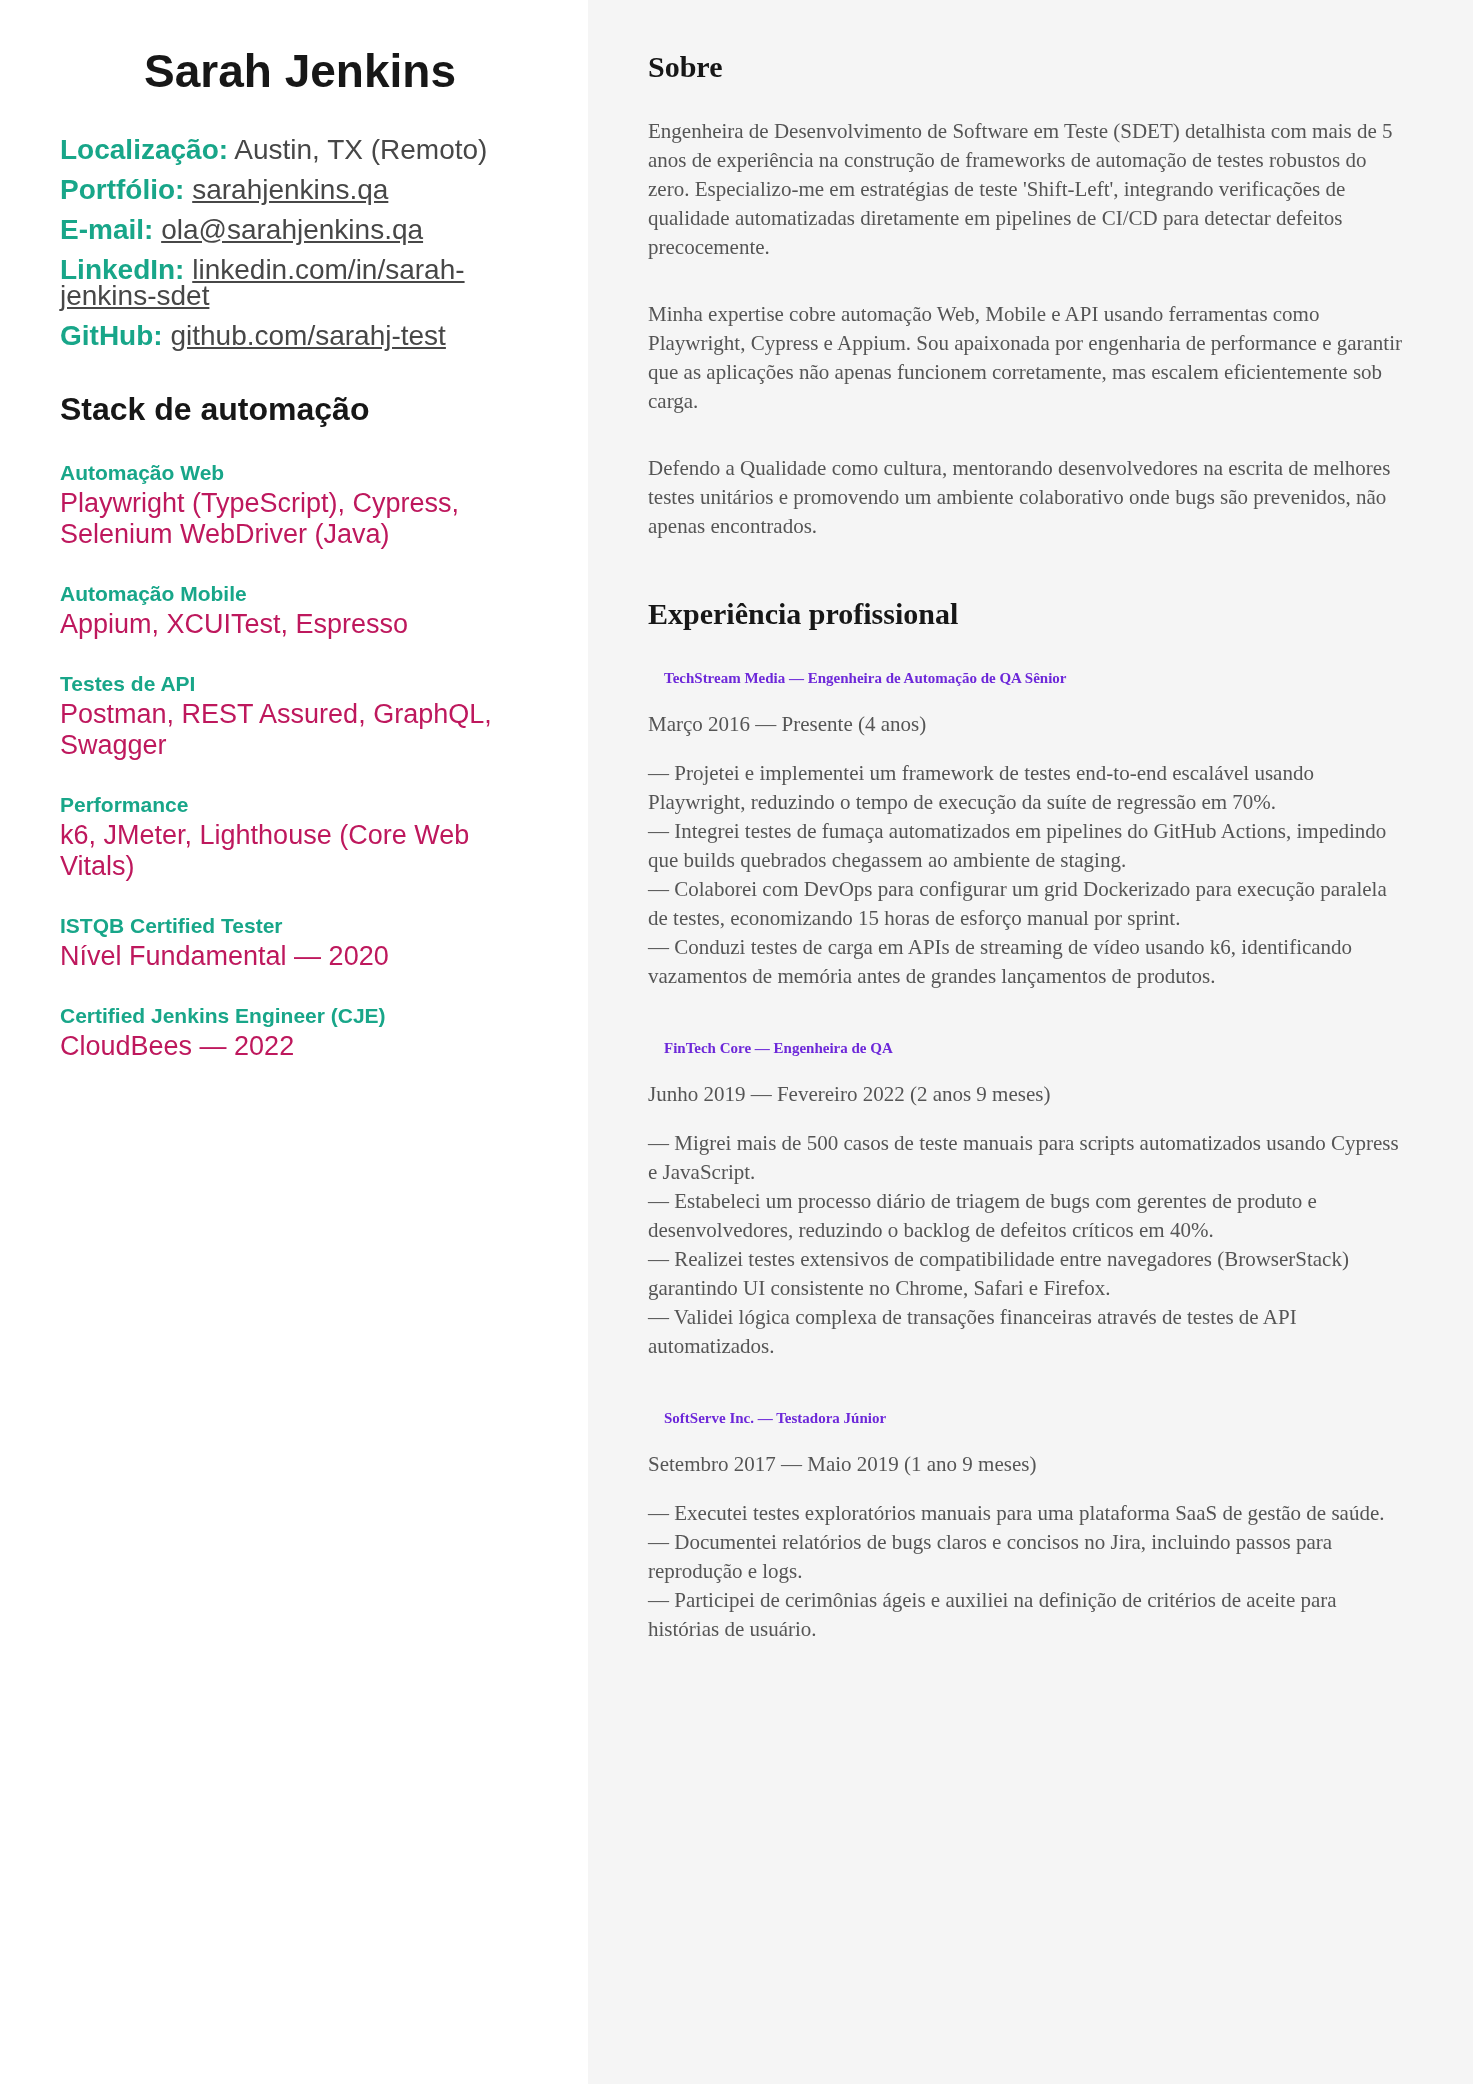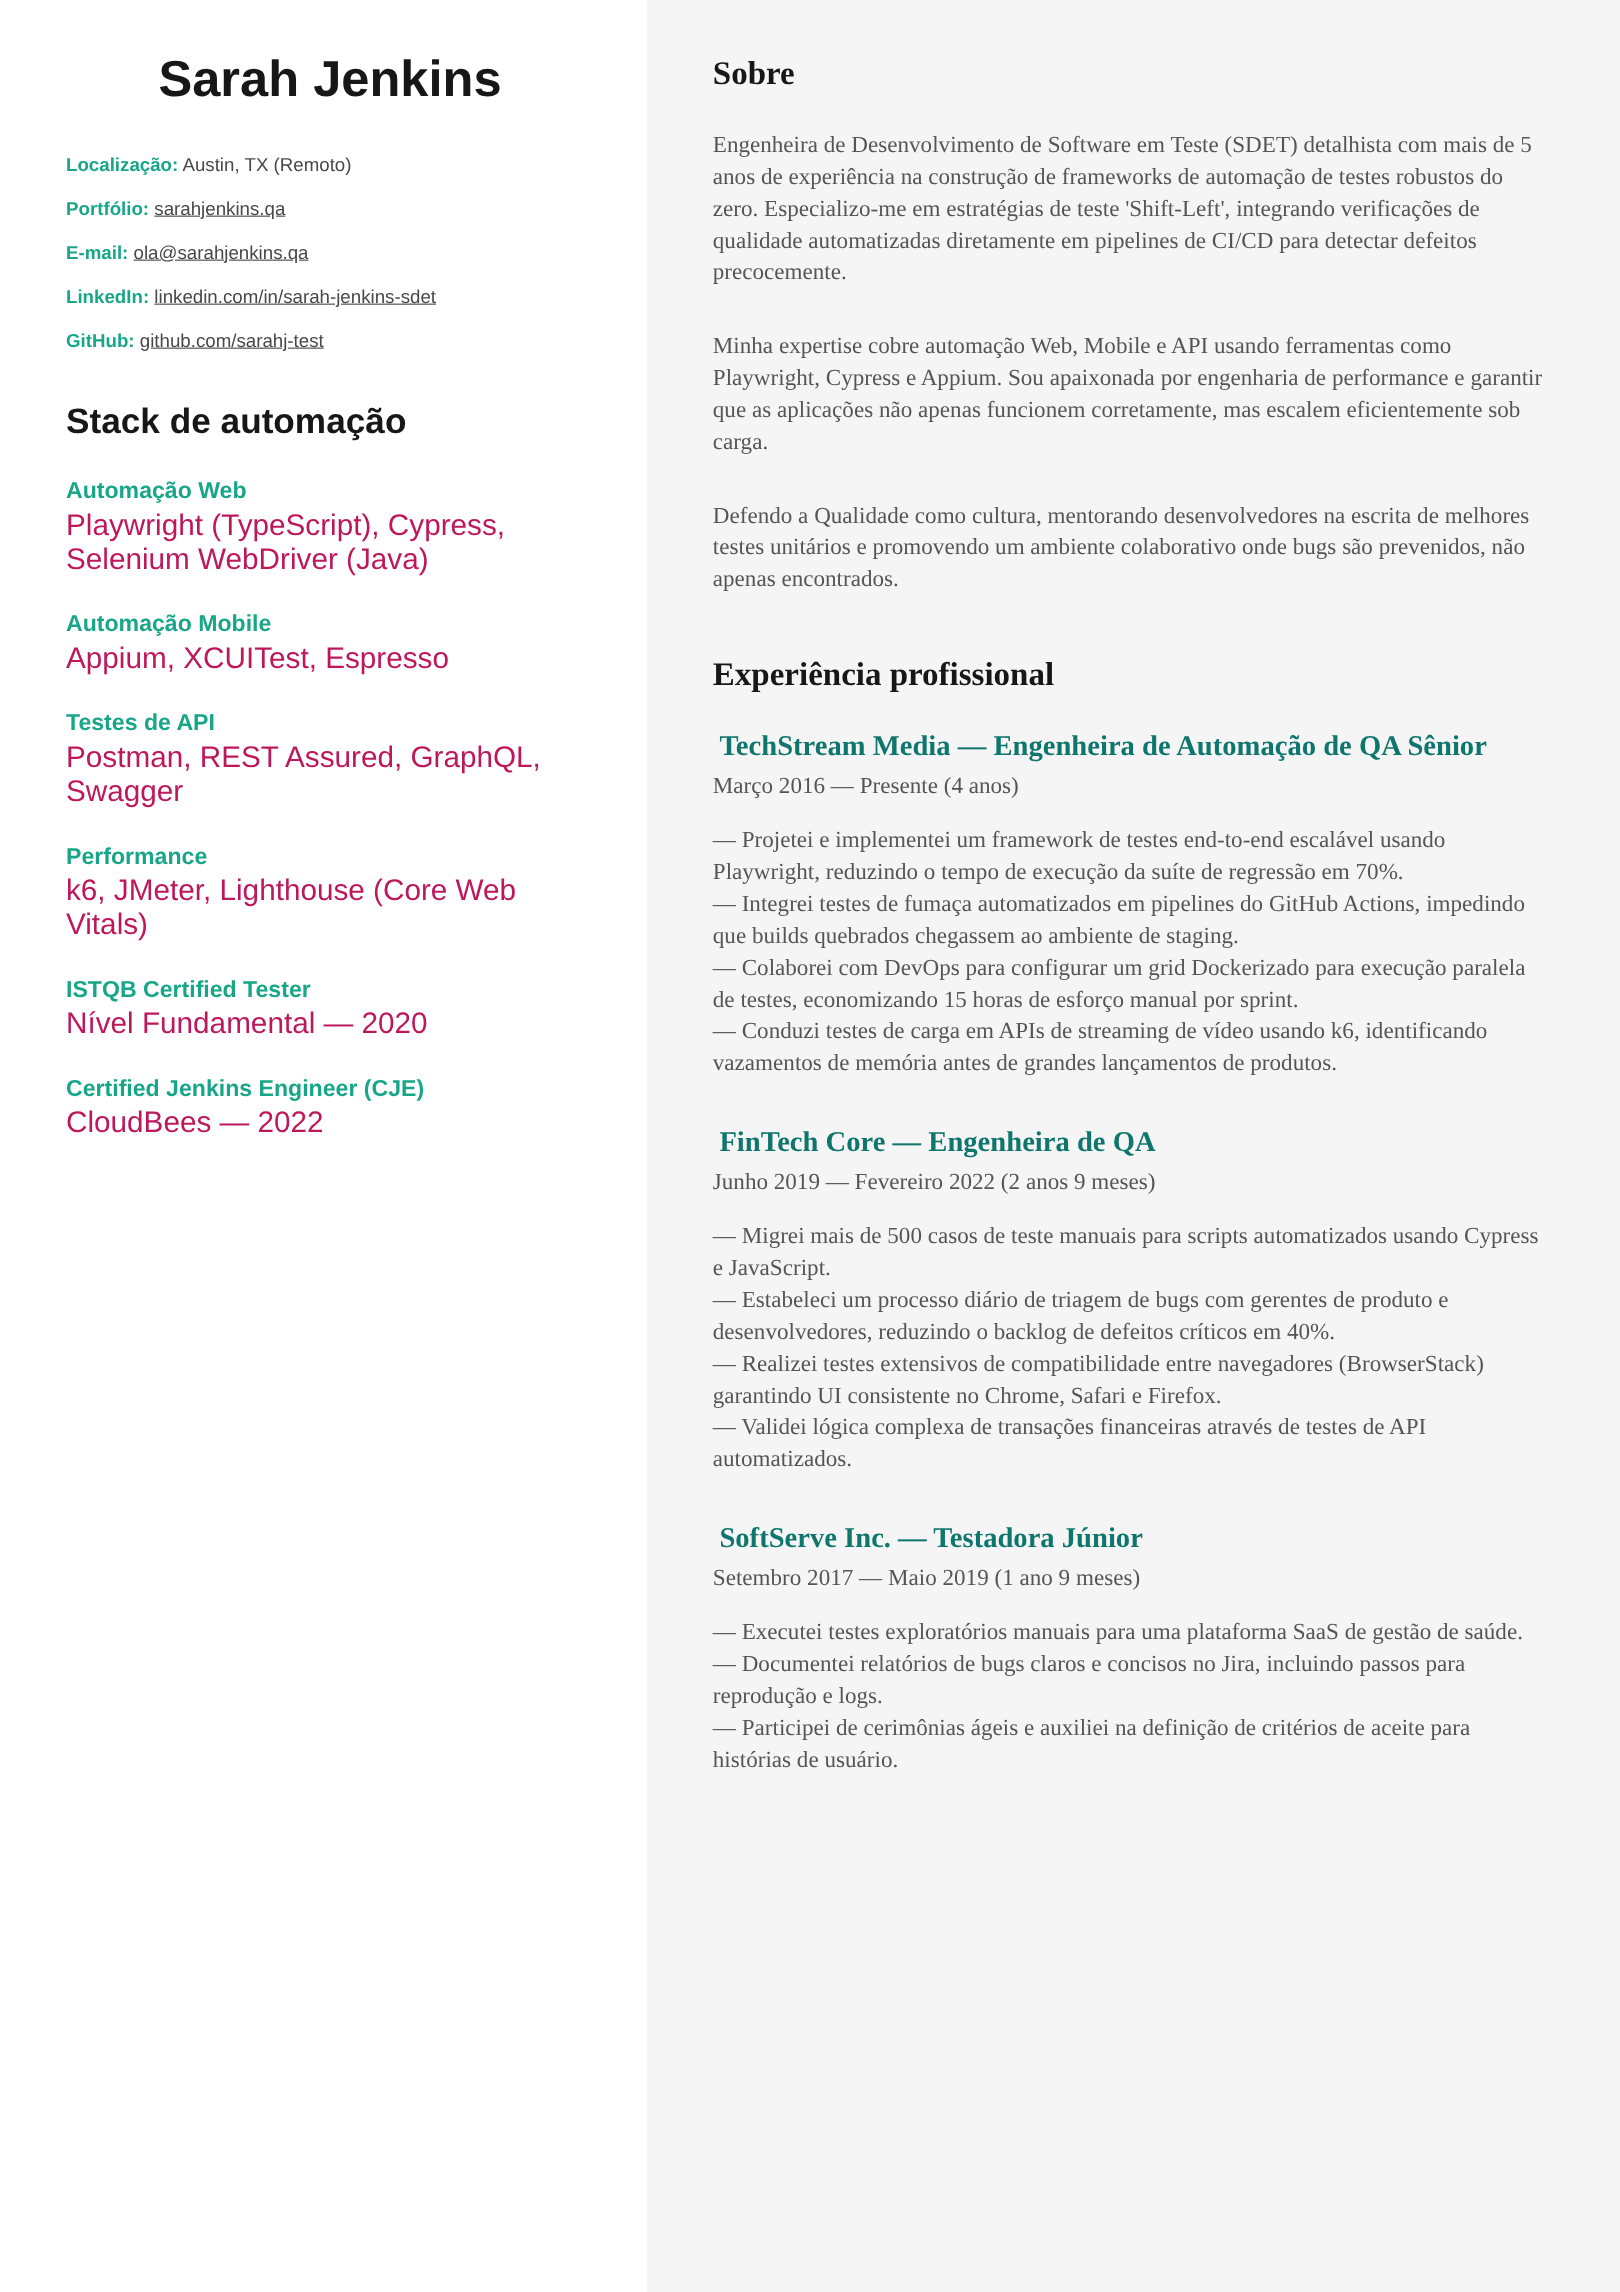--- a/index.html
+++ b/index.html
@@ -26,21 +26,21 @@
   .name {
     font-size: 46px;
     font-weight: bold;
     color: #171717;
     margin: 0 0 40px 0;
     line-height: 1.1;
     text-align: center;
   }
   .contact-row {
     margin: 0 0 14px 0;
-    font-size: 17px;
+    font-size: 28px;
     line-height: 26px;
     color: #474747;
   }
   .contact-label {
     color: #18a689;
     font-weight: bold;
   }
   .contact-value { color: #474747; }
   .link {
     color: #474747;
@@ -87,25 +87,25 @@
   .right-heading.exp { margin-top: 56px; }
   .para {
     font-size: 21px;
     line-height: 29px;
     color: #555555;
     margin: 0 0 38px 0;
     max-width: 762px;
   }
   .job { margin: 0 0 42px 0; }
   .job-title {
-    margin: 6px;
-    font-size: 26px;
+    margin: 16px;
+    font-size: 15px;
     line-height: 30px;
     font-weight: bold;
-    color: #0f766e;
+    color: #6d28d9;
   }
   .job-period {
     margin: 0 0 20px 0;
     font-size: 21px;
     line-height: 30px;
     color: #555555;
   }
   .job-bullets p {
     margin: 0;
     font-size: 21px;

